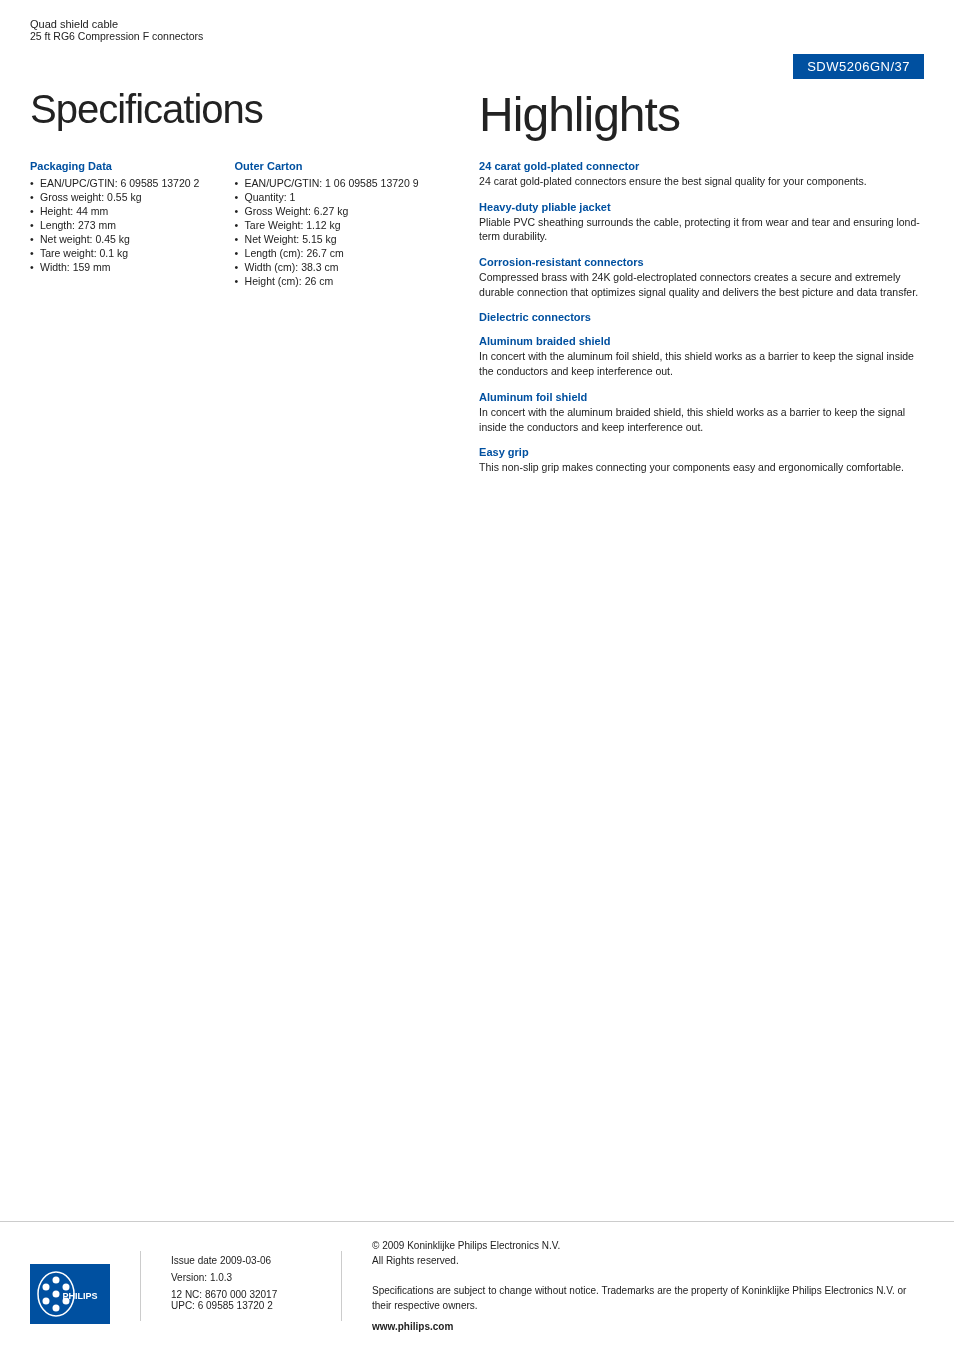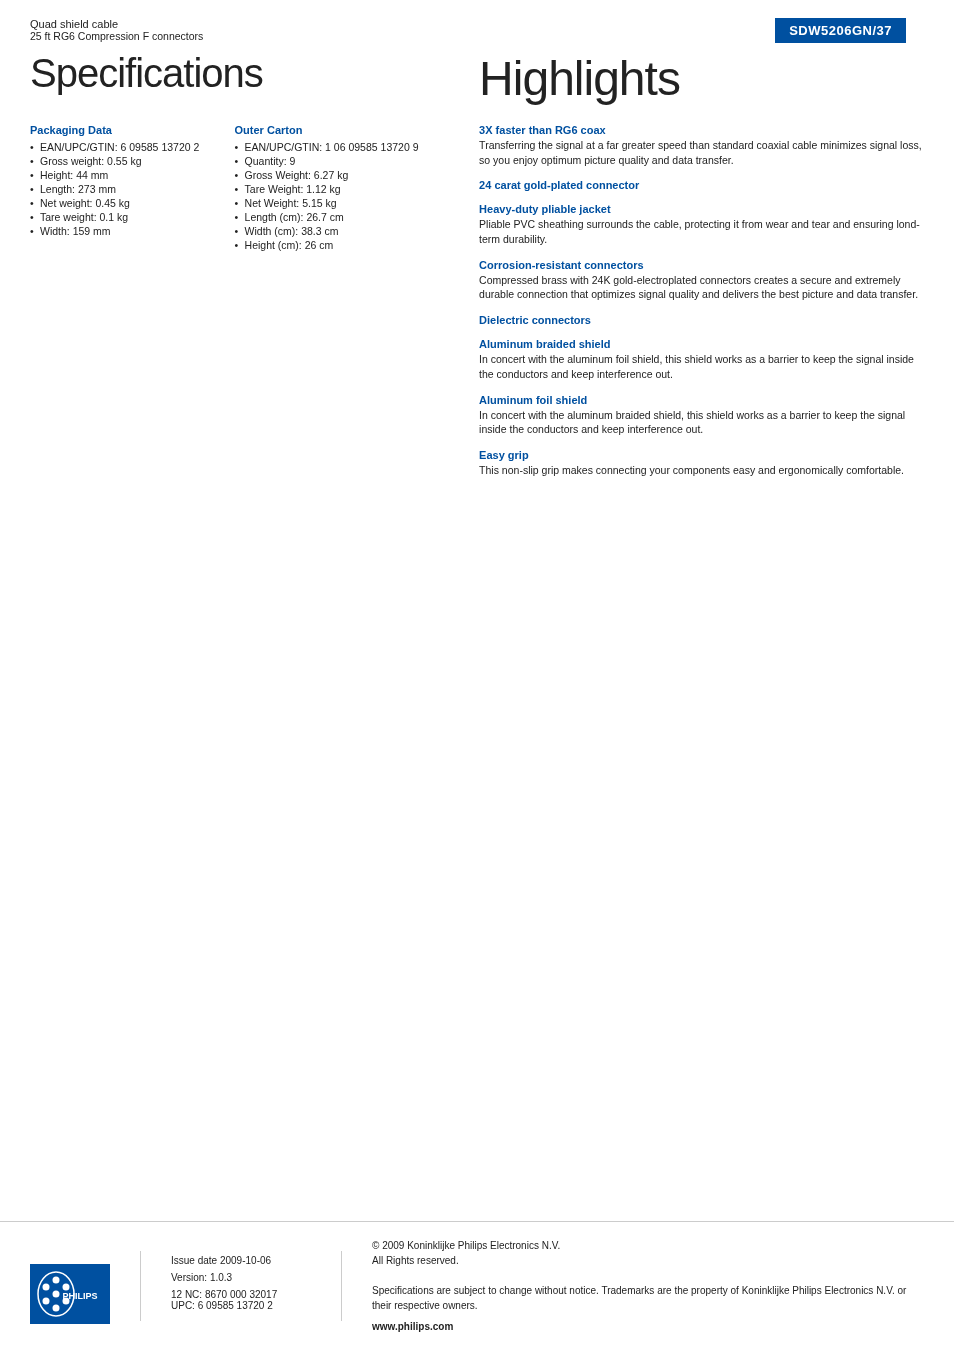--- a/index.html
+++ b/index.html
@@ -15,39 +15,40 @@
       width: 954px;
       min-height: 1350px;
       padding: 0;
       position: relative;
     }
     
     .header {
       display: flex;
       justify-content: space-between;
       align-items: flex-start;
-      padding: 18px 48px 0 30px;
+      padding: 18px 30px 0 30px;
     }
     .header-left {}
     .product-type {
       font-size: 11px;
       color: #222;
       font-weight: normal;
     }
     .product-subtitle {
       font-size: 10.5px;
       color: #222;
     }
     .model-badge {
       background: #0050a0;
       color: #fff;
       padding: 5px 14px;
       font-size: 13px;
-      font-weight: bold;
+      font-weight: normal;
       letter-spacing: 0.5px;
+      margin-top: 36px;
     }
 
     
     .main-content {
       display: flex;
       padding: 0 30px;
       gap: 0;
     }
     .left-col {
       width: 48%;
@@ -205,41 +206,38 @@
               <li>Net weight: 0.45 kg</li>
               <li>Tare weight: 0.1 kg</li>
               <li>Width: 159 mm</li>
             </ul>
         </div>
 
         <div class="specs-col">
           <div class="section-title">Outer Carton</div>
           <ul class="spec-list" id="carton-list">
               <li>EAN/UPC/GTIN: 1 06 09585 13720 9</li>
-              <li>Quantity: 9</li>
+              <li>Quantity: 1</li>
               <li>Gross Weight: 6.27 kg</li>
               <li>Tare Weight: 1.12 kg</li>
               <li>Net Weight: 5.15 kg</li>
               <li>Length (cm): 26.7 cm</li>
               <li>Width (cm): 38.3 cm</li>
               <li>Height (cm): 26 cm</li>
             </ul>
         </div>
       </div>
     </div>
 
     <div class="right-col">
       <h1 class="highlights-heading">Highlights</h1>
       <div id="highlights-container">
           <div class="highlight-item">
-            <div class="highlight-title">3X faster than RG6 coax</div>
-            <div class="highlight-desc">Transferring the signal at a far greater speed than standard coaxial cable minimizes signal loss, so you enjoy optimum picture quality and data transfer.</div>
-          </div>
-          <div class="highlight-item">
             <div class="highlight-title">24 carat gold-plated connector</div>
+            <div class="highlight-desc">24 carat gold-plated connectors ensure the best signal quality for your components.</div>
           </div>
           <div class="highlight-item">
             <div class="highlight-title">Heavy-duty pliable jacket</div>
             <div class="highlight-desc">Pliable PVC sheathing surrounds the cable, protecting it from wear and tear and ensuring lond-term durability.</div>
           </div>
           <div class="highlight-item">
             <div class="highlight-title">Corrosion-resistant connectors</div>
             <div class="highlight-desc">Compressed brass with 24K gold-electroplated connectors creates a secure and extremely durable connection that optimizes signal quality and delivers the best picture and data transfer.</div>
           </div>
           <div class="highlight-item">
@@ -279,21 +277,21 @@
         <circle cx="36" cy="37" r="3.5" fill="white"></circle>
 
         <text x="50" y="35" fill="white" font-size="9" font-weight="bold" font-family="Arial" text-anchor="middle">PHILIPS</text>
       </svg>
     </div>
 
     <div class="footer-divider"></div>
 
     <div class="footer-middle">
       <p>
-        <span>Issue date</span>&nbsp;<span>2009-10-06</span>
+        <span>Issue date</span>&nbsp;<span>2009-03-06</span>
       </p>
       <p>
         <span>Version:</span>&nbsp;<span>1.0.3</span>
       </p>
       <p class="nc-upc">
         <span>12 NC:</span>&nbsp;<span>8670 000 32017</span><br>
         <span>UPC:</span>&nbsp;<span>6 09585 13720 2</span>
       </p>
     </div>
 

